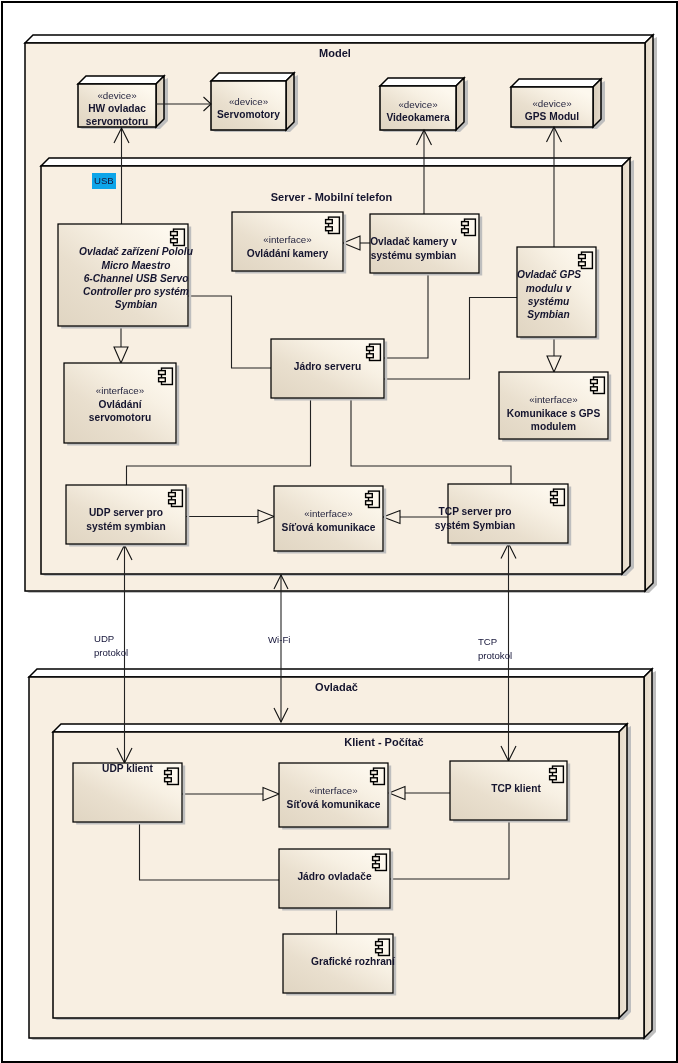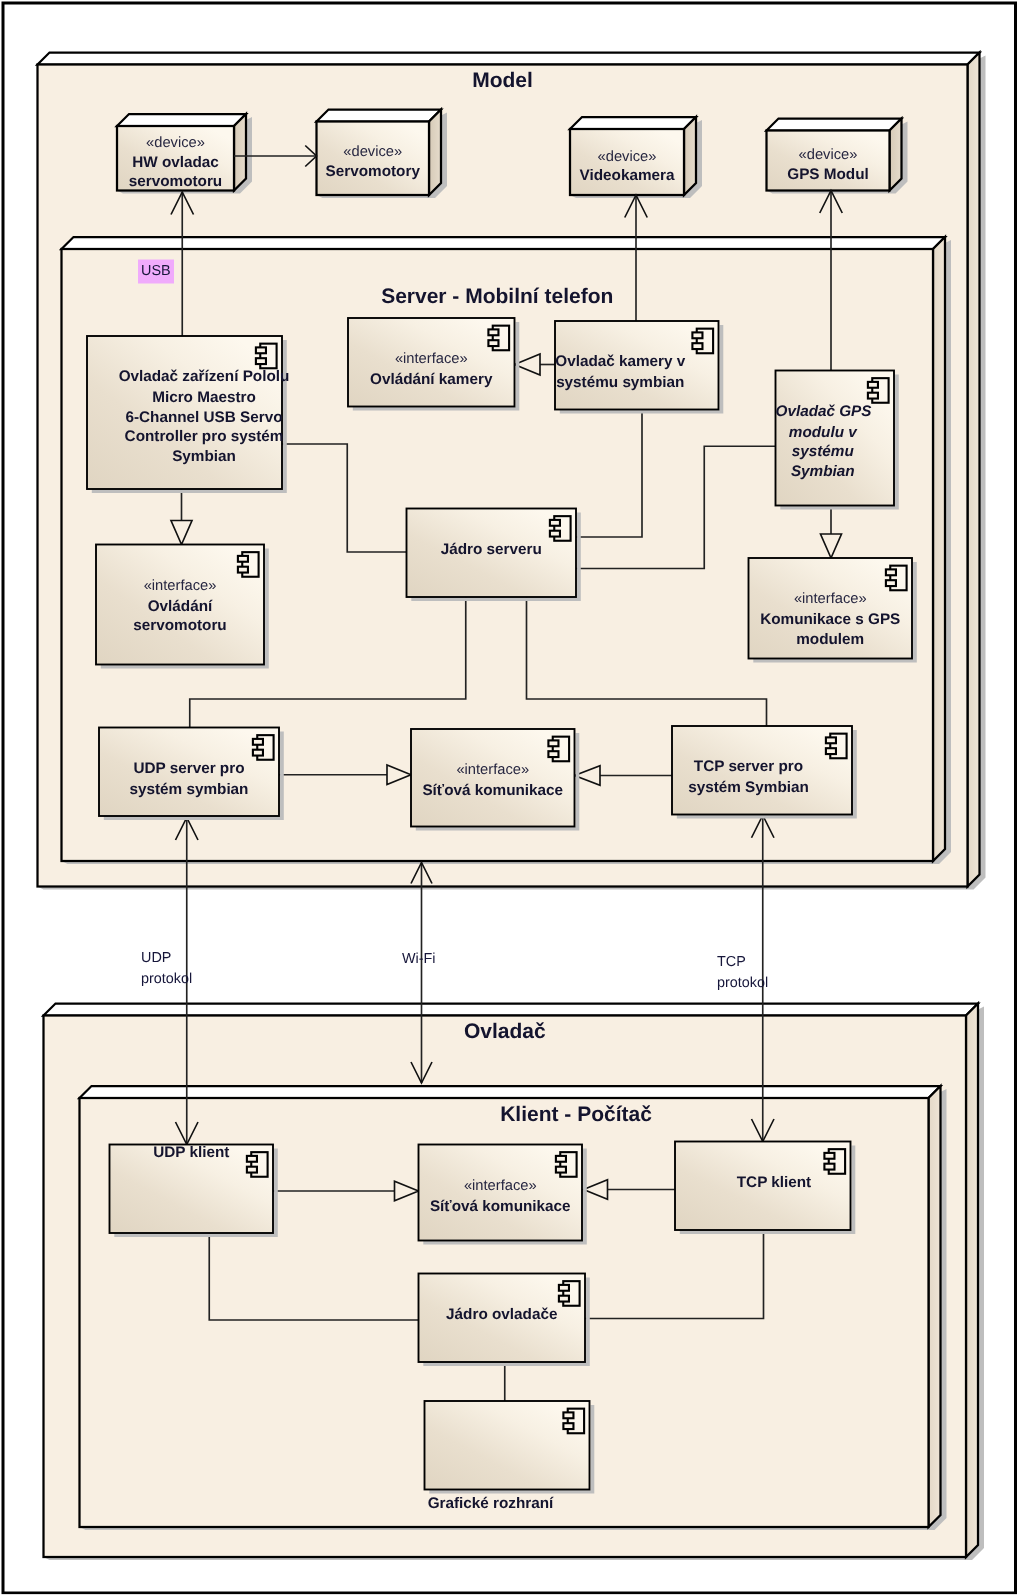--- a/index.html
+++ b/index.html
@@ -4,21 +4,21 @@
 <style>
   html,body{margin:0;padding:0;background:#ffffff;}
   #page{position:relative;width:678px;height:1063px;background:#ffffff;overflow:hidden;
         font-family:"Liberation Sans",sans-serif;}
   #frame{position:absolute;left:1px;top:1px;width:677px;height:1062px;
          border:2px solid #000;box-sizing:border-box;}
 
   svg.lay{position:absolute;left:0;top:0;width:678px;height:1063px;overflow:visible;}
 
   .node-title{position:absolute;text-align:center;color:#14142E;
-              font-weight:bold;font-size:14px;line-height:12px;white-space:nowrap;}
+              font-weight:bold;font-size:11px;line-height:12px;white-space:nowrap;}
 
   .box-text{position:absolute;text-align:center;color:#14142E;
             font-weight:bold;font-size:10.2px;line-height:13.3px;white-space:nowrap;}
   .box-text .stereo{display:block;font-weight:normal;font-size:9.8px;line-height:13.3px;color:#262640;}
 
   .elabel{position:absolute;color:#16163A;font-size:9.6px;line-height:14px;
           font-weight:normal;white-space:pre;text-align:left;}
 </style>
 </head>
 <body>
@@ -310,21 +310,21 @@
       <div>Servomotory</div>
     </div>
     <div class="box-text" style="left: 380px; width: 76px; top: 97.7px;">
       <span class="stereo">«device»</span>
       <div>Videokamera</div>
     </div>
     <div class="box-text" style="left: 511px; width: 82px; top: 96.7px;">
       <span class="stereo">«device»</span>
       <div>GPS Modul</div>
     </div>
-    <div class="box-text" style="left: 58px; width: 156px; top: 245.3px;">
+    <div class="box-text" style="left: 58px; width: 156px; top: 245.3px; font-style: italic;">
       <div>Ovladač zařízení Pololu</div>
       <div>Micro Maestro</div>
       <div>6-Channel USB Servo</div>
       <div>Controller pro systém</div>
       <div>Symbian</div>
     </div>
     <div class="box-text" style="left: 232px; width: 111px; top: 233.3px;">
       <span class="stereo">«interface»</span>
       <div>Ovládání kamery</div>
     </div>
@@ -352,39 +352,39 @@
       <div>modulem</div>
     </div>
     <div class="box-text" style="left: 66px; width: 120px; top: 506.3px;">
       <div>UDP server pro</div>
       <div>systém symbian</div>
     </div>
     <div class="box-text" style="left: 274px; width: 109px; top: 507.3px;">
       <span class="stereo">«interface»</span>
       <div>Síťová komunikace</div>
     </div>
-    <div class="box-text" style="left: 448px; width: 102px; top: 505.3px;">
+    <div class="box-text" style="left: 424px; width: 102px; top: 505.3px;">
       <div>TCP server pro</div>
       <div>systém Symbian</div>
     </div>
     <div class="box-text" style="left: 73px; width: 109px; top: 762px;">
       <div>UDP klient</div>
     </div>
     <div class="box-text" style="left: 279px; width: 109px; top: 784.3px;">
       <span class="stereo">«interface»</span>
       <div>Síťová komunikace</div>
     </div>
     <div class="box-text" style="left: 450px; width: 132px; top: 782.3px;">
       <div>TCP klient</div>
     </div>
     <div class="box-text" style="left: 279px; width: 111px; top: 870.3px;">
       <div>Jádro ovladače</div>
     </div>
-    <div class="box-text" style="left: 269px; width: 116px; top: 955.3px; margin-top: 41px;">
+    <div class="box-text" style="left: 295px; width: 116px; top: 955.3px;">
       <div>Grafické rozhraní</div>
     </div>
-    <div class="elabel" style="left: 92px; top: 173px; background: #f0abfc; padding: 1px 2px;">USB</div>
+    <div class="elabel" style="left: 92px; top: 173px; background: #0ea5e9; padding: 1px 2px;">USB</div>
     <div class="elabel" style="left: 94px; top: 632px;">UDP
 protokol</div>
     <div class="elabel" style="left: 268px; top: 633px;">Wi-Fi</div>
     <div class="elabel" style="left: 478px; top: 635px;">TCP
 protokol</div>
   </div>
 
 </body></html>

